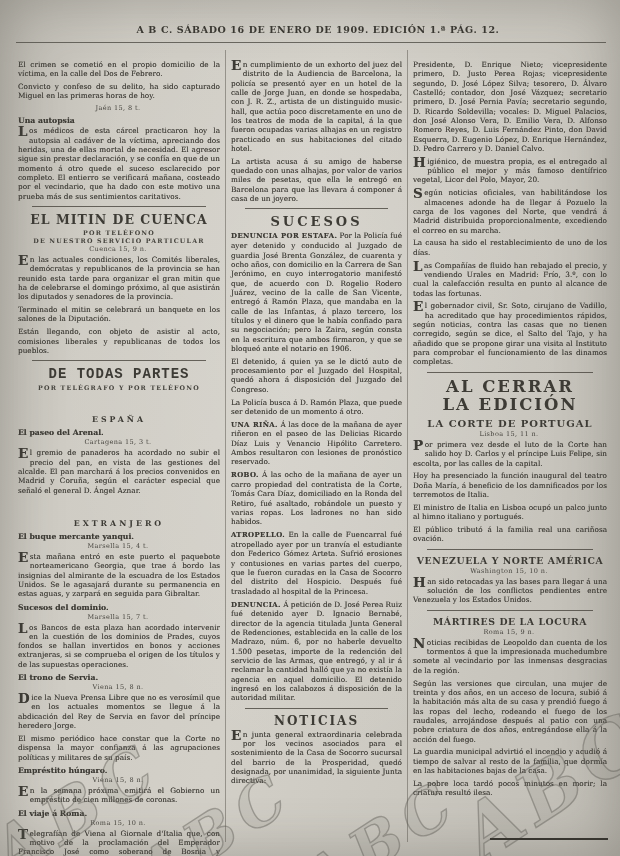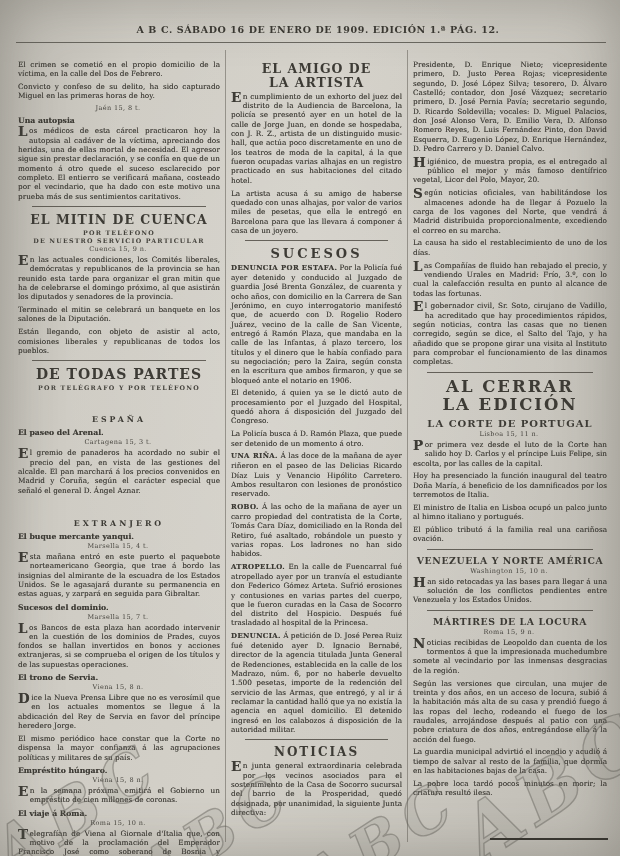--- a/index.html
+++ b/index.html
@@ -21,21 +21,21 @@
   .vrule{position:absolute;top:50px;height:792px;width:1px;background:#57544c;opacity:.5;}
   .vr1{left:225px;} .vr2{left:407px;}
   .p{font-size:7.3px;line-height:1.28;text-align:justify;margin:0 0 3.5px;
      text-shadow:0 0 .5px rgba(62,60,54,.55);}
   .dc::first-letter{font-size:13.5px;float:left;line-height:.85;margin:0 1.5px 0 0;font-weight:bold;}
   .dateline{font-size:6.5px;text-align:center;margin:0 2px 2px 0;letter-spacing:.4px;color:#46443e;}
   .item-head{font-size:7.7px;font-weight:bold;margin:4px 0 1px;text-shadow:0 0 .5px rgba(62,60,54,.5);}
   .country{text-align:center;font-size:7.8px;font-weight:bold;letter-spacing:3px;margin:24px 0 3px;}
   .h1{ text-align:center;font-weight:bold;margin:5px 0 2px;letter-spacing:1px;}
   .h-mitin{font-size:12.5px;}
-  .h-partes{font-size:14px;}
+  .h-partes{font-size:14px;font-family:Liberation Mono, monospace;}
   .h-amigo{font-size:12.5px;line-height:1.15;margin:2px 0 1px;}
   .h-sucesos{font-size:13px;letter-spacing:3px;}
   .h-noticias{font-size:12px;letter-spacing:2px;}
   .h-cerrar{font-size:16.5px;line-height:1.1;letter-spacing:2px;margin:4px 0 3px;}
   .h-corte{font-size:10px;letter-spacing:1px;margin:4px 0 1px;}
   .h-small{font-size:9.3px;letter-spacing:.6px;margin:5px 0 1px;}
   .subline{text-align:center;font-size:6.3px;letter-spacing:1.2px;margin:0 0 1px;font-weight:bold;color:#45433d;}
   .rule{border:0;border-top:1px solid rgba(72,69,61,.8);margin:5px 14px 5px;}
   .lead{font-weight:bold;font-size:6.9px;text-transform:uppercase;letter-spacing:.4px;}
   .wm{position:absolute;font-weight:bold;font-style:italic;letter-spacing:8px;
@@ -100,24 +100,20 @@
     <div class="item-head">Empréstito húngaro.</div>
     <div class="dateline">Viena 15, 8 n.</div>
     <p class="p dc">En la semana próxima emitirá el Gobierno un empréstito de cien millones de coronas.</p>
 
     <div class="item-head">El viaje á Roma.</div>
     <div class="dateline">Roma 15, 10 n.</div>
     <p class="p dc">Telegrafían de Viena al Giornale d'Italia que, con motivo de la proclamación del Emperador Francisco José como soberano de Bosnia y Herzegovina, se prepara un viaje de la Corte austríaca á esta capital.</p>
   </div>
 
   <div class="col col-mid">
-    <div class="h1 h-amigo">
-      <div>EL AMIGO DE</div>
-      <div>LA ARTISTA</div>
-    </div>
     <p class="p dc">En cumplimiento de un exhorto del juez del distrito de la Audiencia de Barcelona, la policía se presentó ayer en un hotel de la calle de Jorge Juan, en donde se hospedaba, con J. R. Z., artista de un distinguido music-hall, que actúa poco discretamente en uno de los teatros de moda de la capital, á la que fueron ocupadas varias alhajas en un registro practicado en sus habitaciones del citado hotel.</p>
     <p class="p">La artista acusa á su amigo de haberse quedado con unas alhajas, por valor de varios miles de pesetas, que ella le entregó en Barcelona para que las llevara á componer á casa de un joyero.</p>
 
     <hr class="rule">
     <div class="h1 h-sucesos">SUCESOS</div>
 
     <p class="p"><span class="lead">Denuncia por estafa.</span> <span>Por la Policía fué ayer detenido y conducido al Juzgado de guardia José Brenta González, de cuarenta y ocho años, con domicilio en la Carrera de San Jerónimo, en cuyo interrogatorio manifestó que, de acuerdo con D. Rogelio Rodero Juárez, vecino de la calle de San Vicente, entregó á Ramón Plaza, que mandaba en la calle de las Infantas, á plazo tercero, los títulos y el dinero que le había confiado para su negociación; pero la Zaira, según consta en la escritura que ambos firmaron, y que se bloqueó ante el notario en 1906.</span></p>
     <p class="p">El detenido, á quien ya se le dictó auto de procesamiento por el Juzgado del Hospital, quedó ahora á disposición del Juzgado del Congreso.</p>
     <p class="p">La Policía busca á D. Ramón Plaza, que puede ser detenido de un momento á otro.</p>
 

